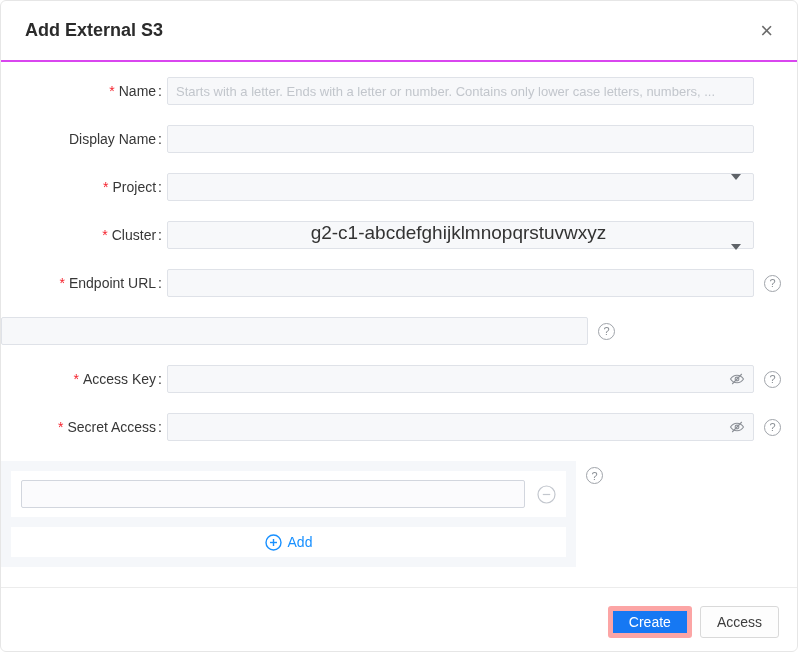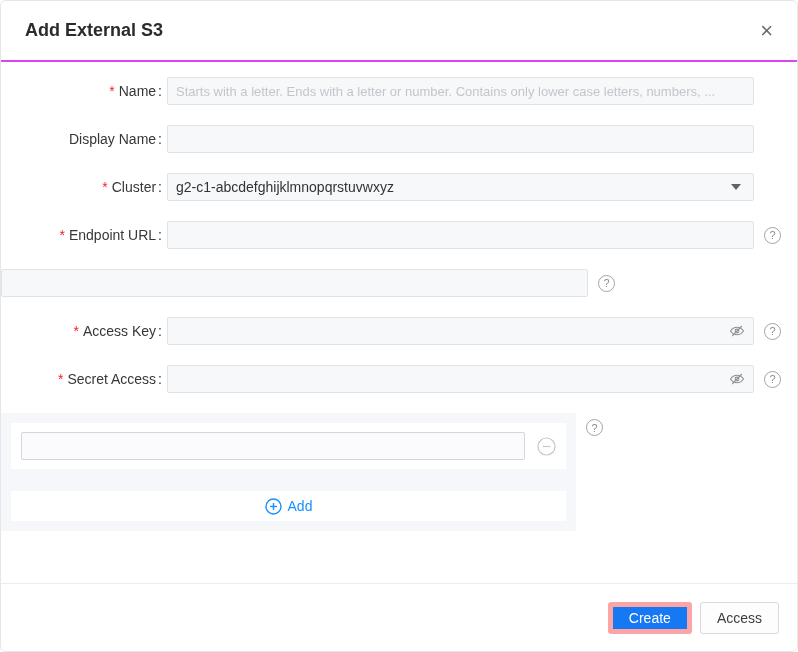--- a/index.html
+++ b/index.html
@@ -23,38 +23,38 @@
   .ctrl{width:587px;position:relative;display:flex;align-items:center;border-radius:8px;}
   .txt-input{
     width:100%;height:28px;background:#f7f8fa;border:1px solid #dfe2e8;border-radius:2px;
     padding:0 8px;font-size:13px;color:#333;outline:none;font-family:"Liberation Sans",sans-serif;
   }
   .txt-input::placeholder{color:#c2c6cc;}
   .with-eye .txt-input{padding-right:32px;}
   .eye{position:absolute;right:9px;top:6px;display:flex;cursor:pointer;}
   .select{
     width:100%;height:28px;background:#f7f8fa;border:1px solid #dfe2e8;border-radius:2px;
-    display:flex;align-items:center;padding:0 12px 0 8px;font-size:14px;color:#333;cursor:pointer;
+    display:flex;align-items:center;padding:0 12px 0 8px;font-size:19px;color:#333;cursor:pointer;flex-direction:column;
   }
   .caret{margin-left:auto;width:0;height:0;border-left:5px solid transparent;border-right:5px solid transparent;border-top:6px solid #5f6368;}
   .help{
     margin-left:10px;width:17px;height:17px;flex:0 0 17px;border:1px solid #a0a4aa;border-radius:50%;
     display:flex;align-items:center;justify-content:center;font-size:11px;color:#8a8f95;cursor:pointer;align-self:center;
   }
   .row.top .help{align-self:flex-start;margin-top:6px;}
   
   .ctrl-bucket{width:575px;}
   .bucket-panel{width:100%;background:#f5f7fa;padding:10px;}
   .bucket-item{background:#fff;display:flex;align-items:center;padding:9px 10px;}
   .bucket-input{
     flex:1;height:28px;background:#fbfbfd;border:1px solid #d2d6de;border-radius:2px;
     padding:0 8px;font-size:13px;color:#333;outline:none;font-family:"Liberation Sans",sans-serif;
   }
   .minus-btn{margin-left:12px;display:flex;cursor:pointer;}
-  .add-row{background:#fff;margin-top:22px;height:30px;display:flex;align-items:center;justify-content:center;gap:6px;color:#1890ff;font-size:14px;cursor:pointer;}
+  .add-row{background:#fff;margin-top:10px;height:30px;display:flex;align-items:center;justify-content:center;gap:6px;color:#1890ff;font-size:14px;cursor:pointer;}
   
   .modal-footer{height:68px;flex:0 0 68px;border-top:1px solid #ececec;display:flex;align-items:center;justify-content:flex-end;gap:8px;padding:0 18px;}
   .btn{height:32px;min-width:72px;padding:0 16px;border-radius:3px;font-size:14px;display:flex;align-items:center;justify-content:center;cursor:pointer;font-family:"Liberation Sans",sans-serif;}
   .btn-primary{background:#1678f3;border:5px solid #fca5a5;color:#fff;}
   .btn-default{background:#fdfdfd;border:1px solid #d9d9d9;color:#3d3d3d;}
 </style>
 </head>
 <body>
 
 <div class="modal">
@@ -77,20 +77,31 @@
 
     <div class="row">
       <div class="lbl">
         <span class="lbl-txt">Display Name</span>
       </div>
       <div class="ctrl">
         <input class="txt-input" type="text" style="">
       </div>
     </div>
 
+    <div class="row">
+      <div class="lbl">
+        <span class="req">*</span><span class="lbl-txt">Project</span>
+      </div>
+      <div class="ctrl">
+        <div class="select">
+          <span class="select-value"></span>
+          <span class="caret"></span>
+        </div>
+      </div>
+    </div>
 
     <div class="row">
       <div class="lbl">
         <span class="req">*</span><span class="lbl-txt">Cluster</span>
       </div>
       <div class="ctrl">
         <div class="select">
           <span class="select-value">g2-c1-abcdefghijklmnopqrstuvwxyz</span>
           <span class="caret"></span>
         </div>

